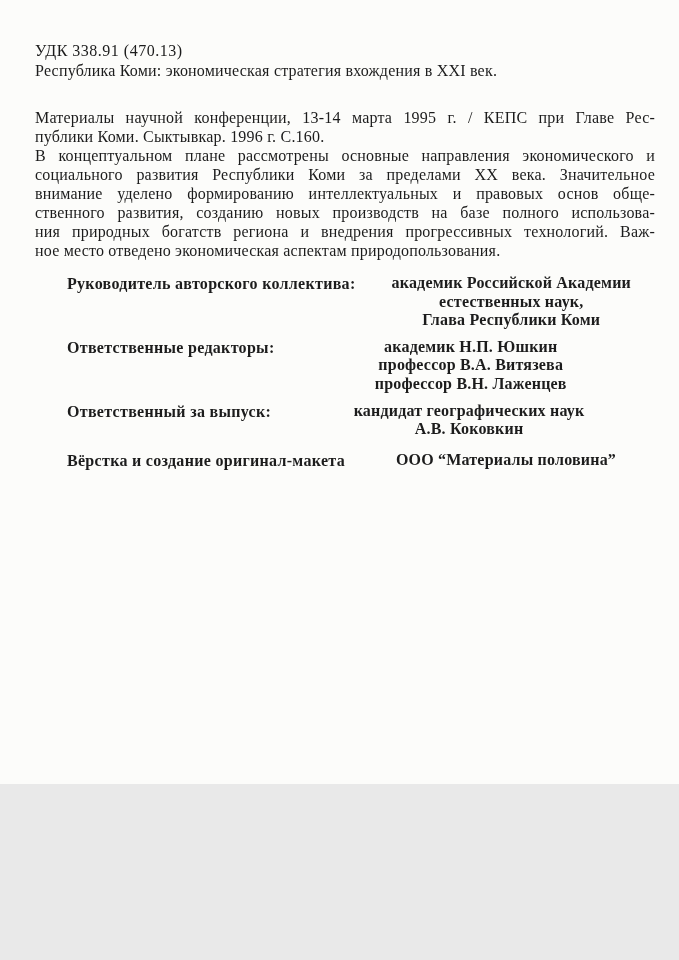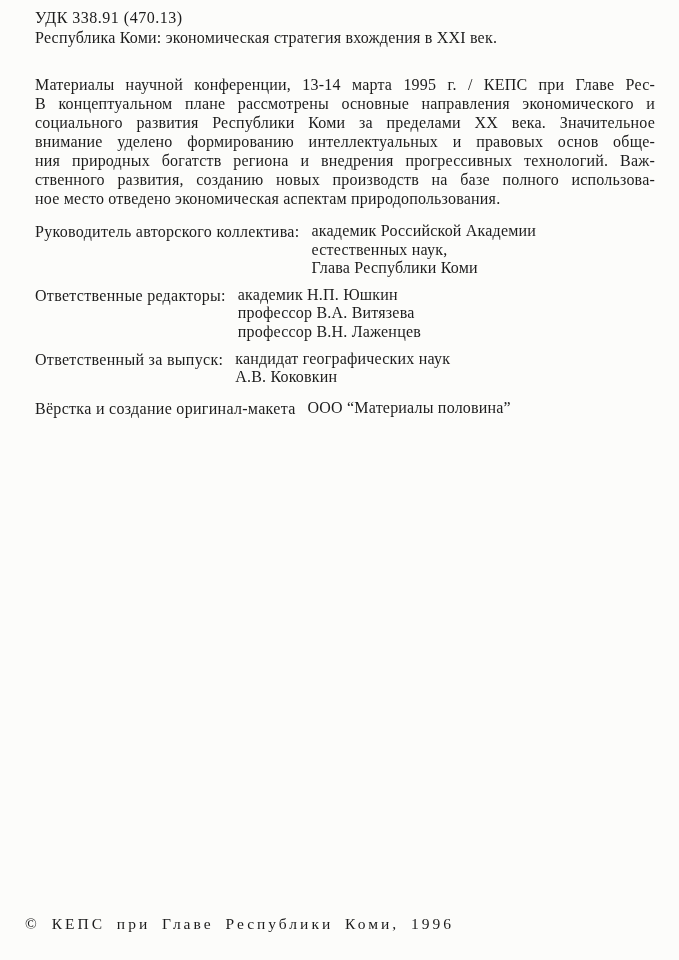--- a/index.html
+++ b/index.html
@@ -3,30 +3,30 @@
 <meta charset="utf-8">
 <style>
   html, body {
     margin: 0;
     padding: 0;
     background: #e9e9e9;
   }
   .page {
     position: relative;
     width: 679px;
-    height: 960px;
+    height: 784px;
     margin: 0 auto;
     background: #fcfcfa;
     color: #1c1c1c;
     font-family: "Liberation Serif", "DejaVu Serif", serif;
     font-size: 16px;
     letter-spacing: 0.2px;
     overflow: hidden;
     box-sizing: border-box;
-    padding: 9px 24px 0 35px;
+    padding: 42px 24px 0 35px;
   }
   .udk {
     font-size: 16px;
     letter-spacing: 0.5px;
   }
   .doc-title {
     margin-top: 2px;
     font-size: 16px;
   }
   .bib-block {
@@ -54,30 +54,32 @@
     align-items: flex-start;
   }
   .credit-row + .credit-row {
     margin-top: 8px;
   }
   .credit-row.gap-lg + .credit-row,
   .credit-row + .credit-row.gap-lg {
     margin-top: 12px;
   }
   .credit-label {
-    font-weight: normal;
+    font-weight: bold;
     line-height: 19px;
     letter-spacing: 0.3px;
     flex: 0 0 auto;
+    margin-left: 32px;
   }
   .credit-value {
-    text-align: left;
+    text-align: center;
     line-height: 18.6px;
     flex: 1 1 auto;
     padding-left: 12px;
+    font-weight: bold;
   }
   .copyright {
     position: absolute;
     left: 25px;
     top: 915px;
     font-size: 15.5px;
     letter-spacing: 3px;
     word-spacing: 5px;
     white-space: nowrap;
   }
@@ -86,28 +88,29 @@
 <body>
 
 <div class="page">
 
   <div class="udk">УДК 338.91 (470.13)</div>
 
   <div class="doc-title">Республика Коми: экономическая стратегия вхождения в XXI век.</div>
 
   <div class="bib-block">
     <div class="jline">Материалы научной конференции, 13-14 марта 1995 г. / КЕПС при Главе Рес-</div>
+    <div class="lline">публики Коми. Сыктывкар. 1996 г. С.160.</div>
   </div>
 
   <div class="abstract-block">
     <div class="jline">В концептуальном плане рассмотрены основные направления экономического и</div>
     <div class="jline">социального развития Республики Коми за пределами XX века. Значительное</div>
     <div class="jline">внимание уделено формированию интеллектуальных и правовых основ обще-</div>
+    <div class="jline">ственного развития, созданию новых производств на базе полного использова-</div>
     <div class="jline">ния природных богатств региона и внедрения прогрессивных технологий. Важ-</div>
-    <div class="jline">ственного развития, созданию новых производств на базе полного использова-</div>
     <div class="lline">ное место отведено экономическая аспектам природопользования.</div>
   </div>
 
   <div class="credits">
 
     <div class="credit-row">
       <div class="credit-label">Руководитель авторского коллектива:</div>
       <div class="credit-value">
         <div>академик Российской Академии</div>
         <div>естественных наук,</div>

